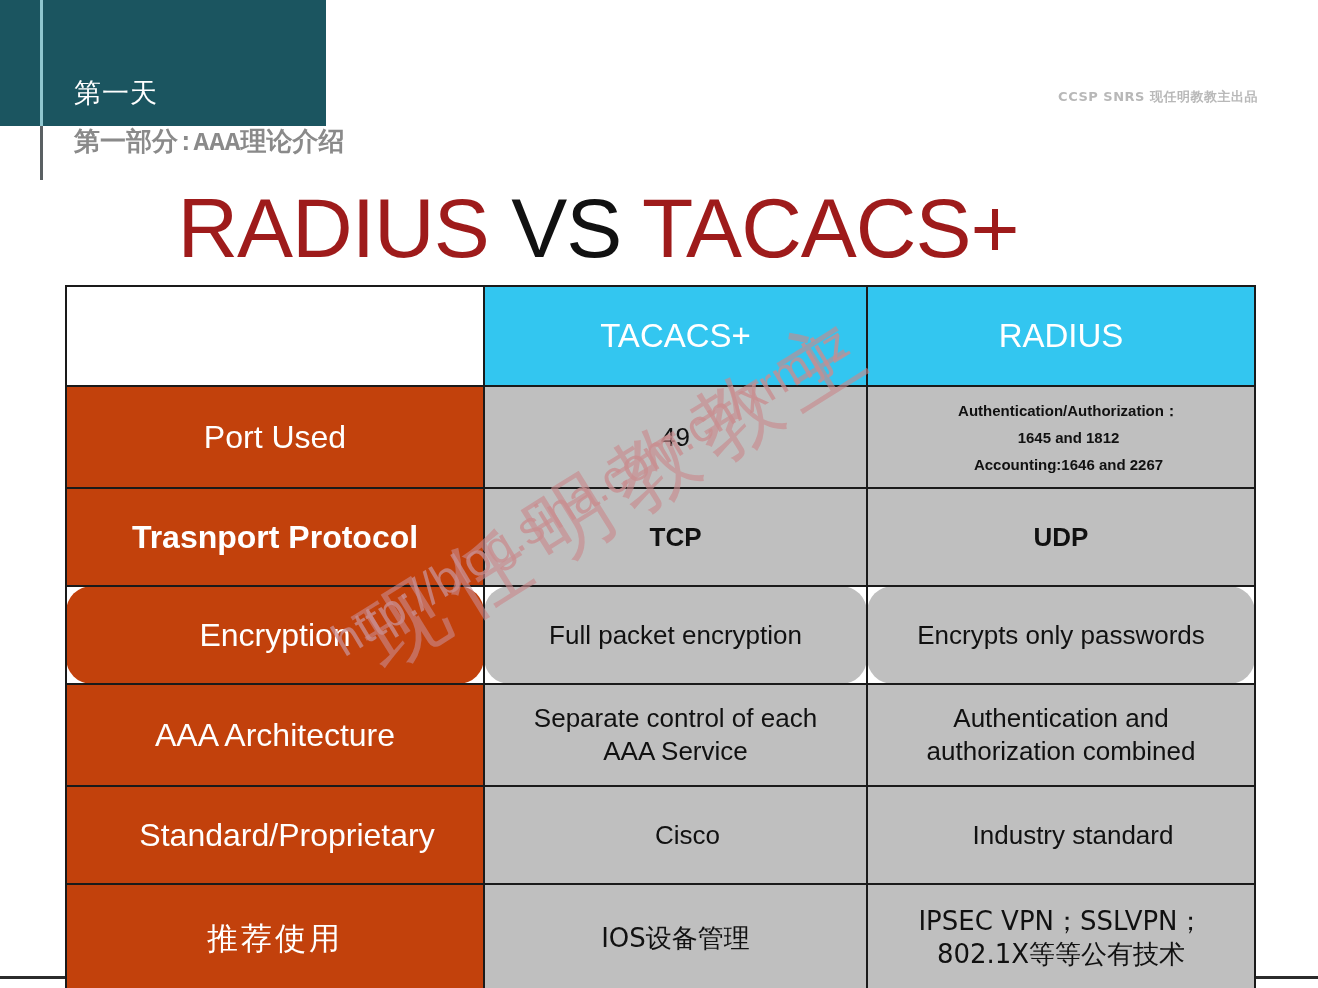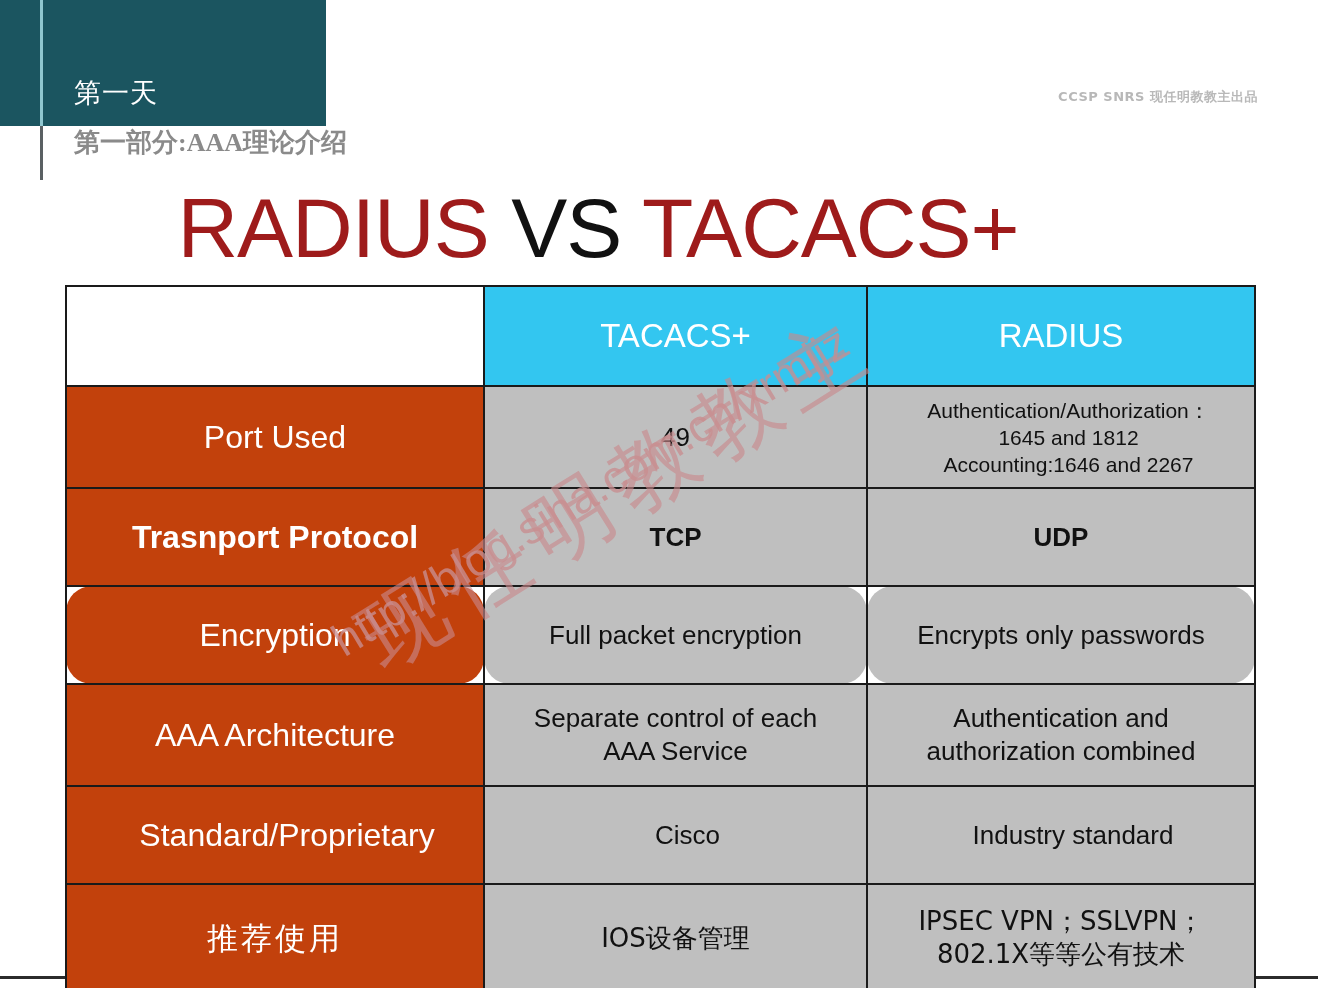--- a/index.html
+++ b/index.html
@@ -64,21 +64,21 @@
   }
   .section-label {
     position: absolute;
     left: 74px;
     top: 128px;
     font-size: 26px;
     line-height: 30px;
     color: #8a8a8a;
     font-weight: 700;
     letter-spacing: 0px;
-    font-family: Liberation Serif, serif;
+    font-family: Liberation Mono, monospace;
     white-space: nowrap;
   }
   .brand-label {
     position: absolute;
     right: 60px;
     top: 86px;
     font-size: 13px;
     line-height: 22px;
     color: #b8b8b8;
     font-weight: 700;
@@ -158,22 +158,22 @@
     color: #111111;
     font-size: 26px;
     line-height: 33px;
     font-weight: 400;
     font-family: "Liberation Sans", sans-serif;
   }
   .cell-val.cjk {
     font-family: "DejaVu Sans", sans-serif;
   }
   .cell-val.bold-small {
-    font-weight: 400;
-    font-size: 21px;
+    font-weight: 700;
+    font-size: 15px;
     line-height: 27px;
     padding-left: 23px;
   }
   .cell-val .line { display: block; }
 
   tr.row-port td   { height: 92px; }
   tr.row-proto td  { height: 88px; font-weight: bold; }
   tr.row-enc td    { height: 88px; border-radius: 26px; }
   tr.row-arch td   { height: 92px; }
   tr.row-std td    { height: 88px; padding-left: 32px; }

